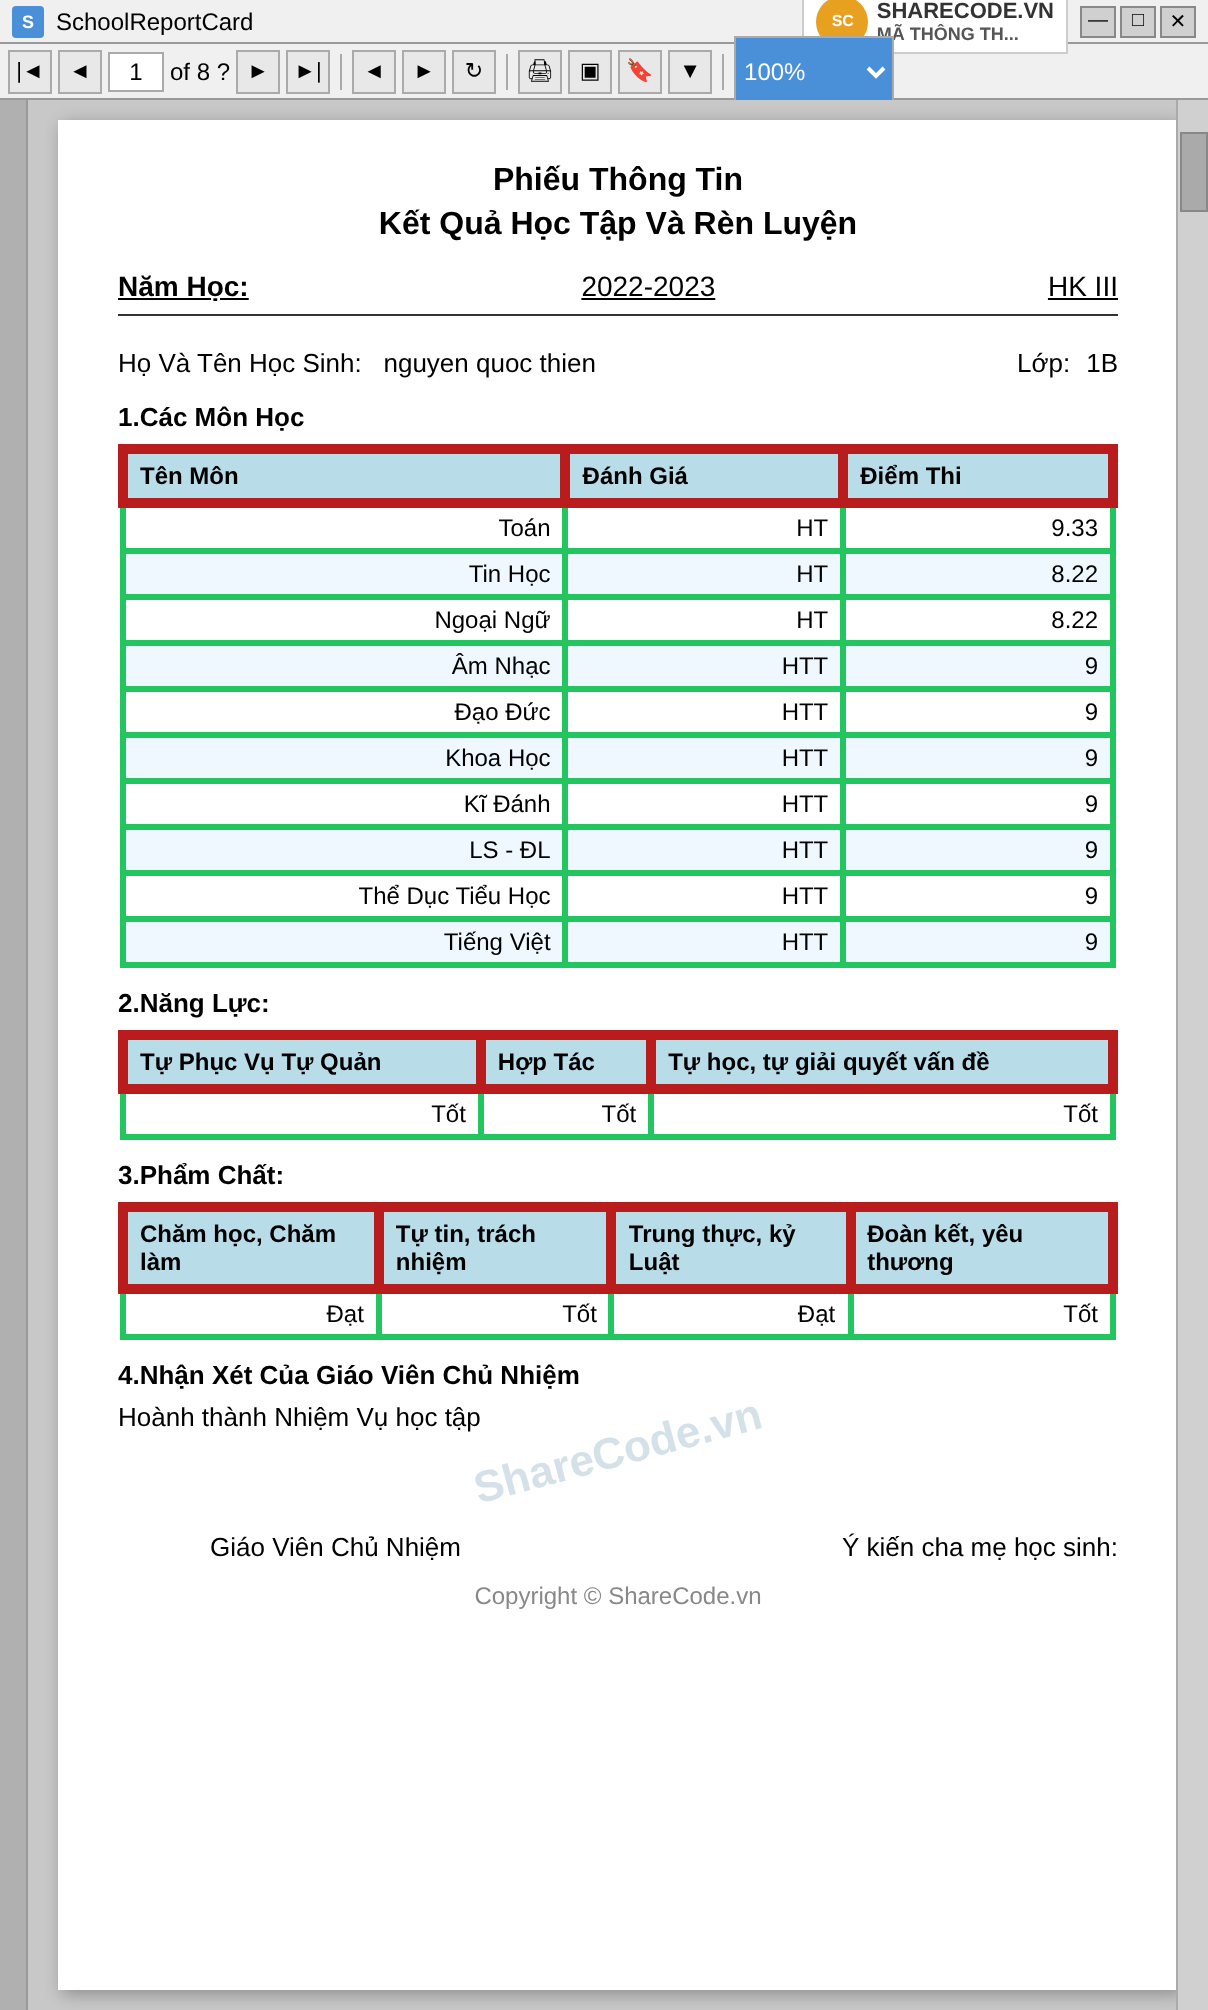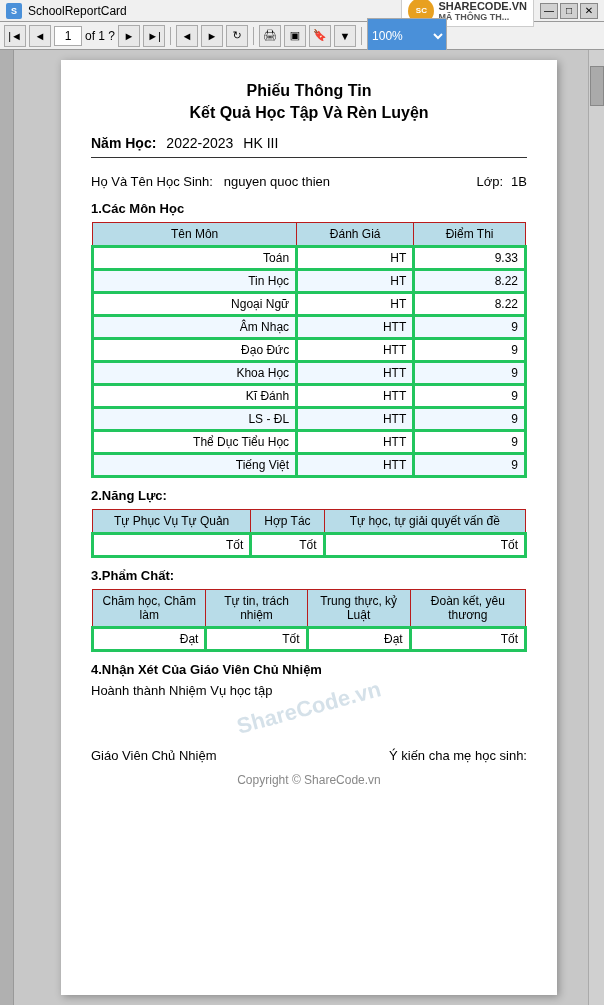--- a/index.html
+++ b/index.html
@@ -112,21 +112,21 @@
     
     .left-strip {
       width: 14px;
       background: #b0b0b0;
       border-right: 1px solid #999;
     }
 
     
     .document {
       background: white;
-      width: 496px;
+      width: 560px;
       margin: 10px auto;
       padding: 20px 30px;
       box-shadow: 2px 2px 8px rgba(0,0,0,0.3);
       overflow-y: auto;
       height: calc(100% - 20px);
     }
 
     
     .scrollbar {
       width: 16px;
@@ -155,22 +155,23 @@
 
     .nam-hoc-line {
       text-align: center;
       font-size: 14px;
       font-weight: bold;
       margin-bottom: 16px;
       border-bottom: 1px solid #333;
       padding-bottom: 6px;
       display: flex;
       align-items: center;
-      justify-content: flex-start;
+      justify-content: space-between;
       gap: 10px;
+      text-decoration: underline;
     }
     .nam-hoc-label { font-weight: bold; }
     .nam-hoc-value { font-weight: normal; }
 
     .student-info {
       display: flex;
       justify-content: space-between;
       margin-bottom: 12px;
       font-size: 13px;
     }
@@ -184,24 +185,24 @@
 
     
     table {
       width: 100%;
       border-collapse: collapse;
       font-size: 12px;
       margin-bottom: 10px;
     }
     table th {
       background: #b8dce8;
-      border: 1px solid #b91c1c;
+      border: 5px solid #b91c1c;
       padding: 4px 6px;
-      text-align: center;
-      font-weight: normal;
+      text-align: left;
+      font-weight: bold;
     }
     table td {
       border: 3px solid #22c55e;
       padding: 3px 6px;
       text-align: right;
     }
     table tr:nth-child(even) td {
       background: #f0f8ff;
     }
     table tr:nth-child(odd) td {
@@ -210,20 +211,21 @@
     .comment-text {
       margin-top: 6px;
       font-size: 13px;
     }
 
     .footer-sig {
       display: flex;
       justify-content: space-between;
       margin-top: 30px;
       font-size: 13px;
+      margin-left: 46px;
     }
 
     .copyright {
       text-align: center;
       font-size: 12px;
       color: #888;
       margin-top: 10px;
     }
 
     .sharecode-watermark {
@@ -289,21 +291,21 @@
     <button class="title-btn">—</button>
     <button class="title-btn">□</button>
     <button class="title-btn">✕</button>
   </div>
 </div>
 
 <div class="toolbar">
   <button class="toolbar-btn">|◄</button>
   <button class="toolbar-btn">◄</button>
   <input class="page-input" type="text" value="1" style="">
-  <span class="toolbar-text">of 1 ?</span>
+  <span class="toolbar-text">of 8 ?</span>
   <button class="toolbar-btn">►</button>
   <button class="toolbar-btn">►|</button>
   <div class="toolbar-sep"></div>
   <button class="toolbar-btn">◄</button>
   <button class="toolbar-btn">►</button>
   <button class="toolbar-btn">↻</button>
   <div class="toolbar-sep"></div>
   <button class="toolbar-btn">🖨</button>
   <button class="toolbar-btn">▣</button>
   <button class="toolbar-btn">🔖</button>

